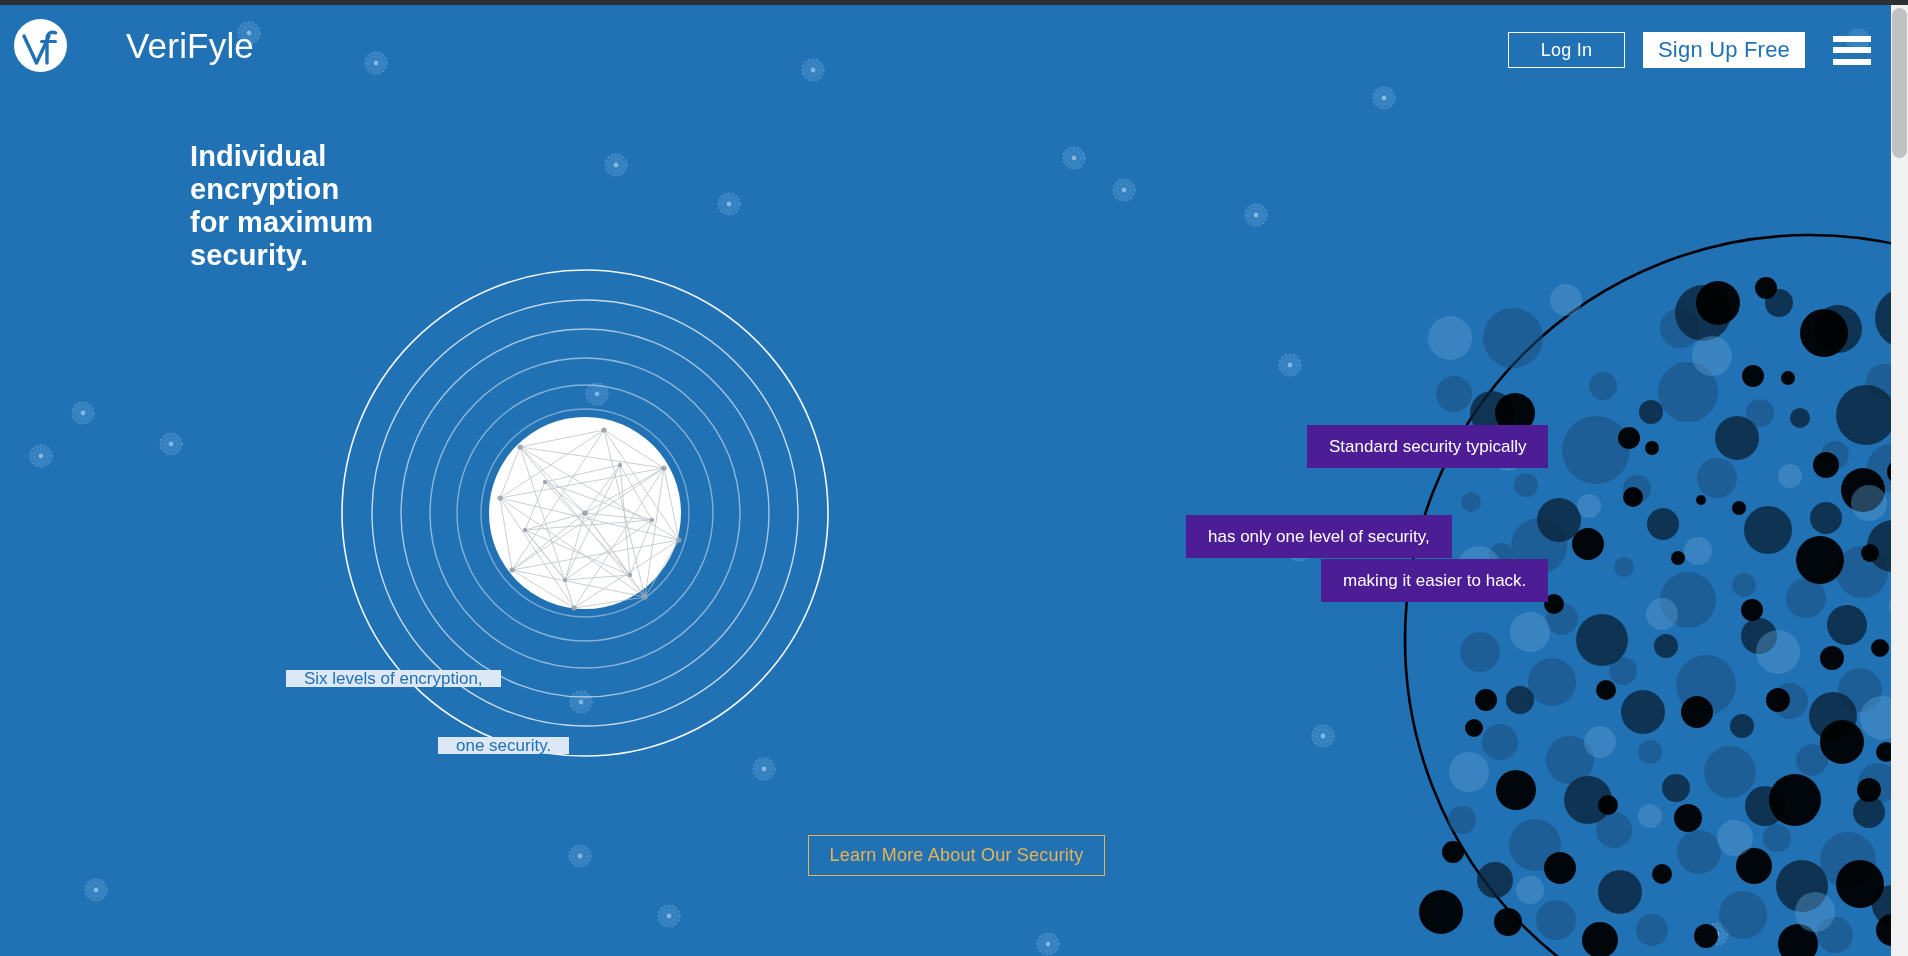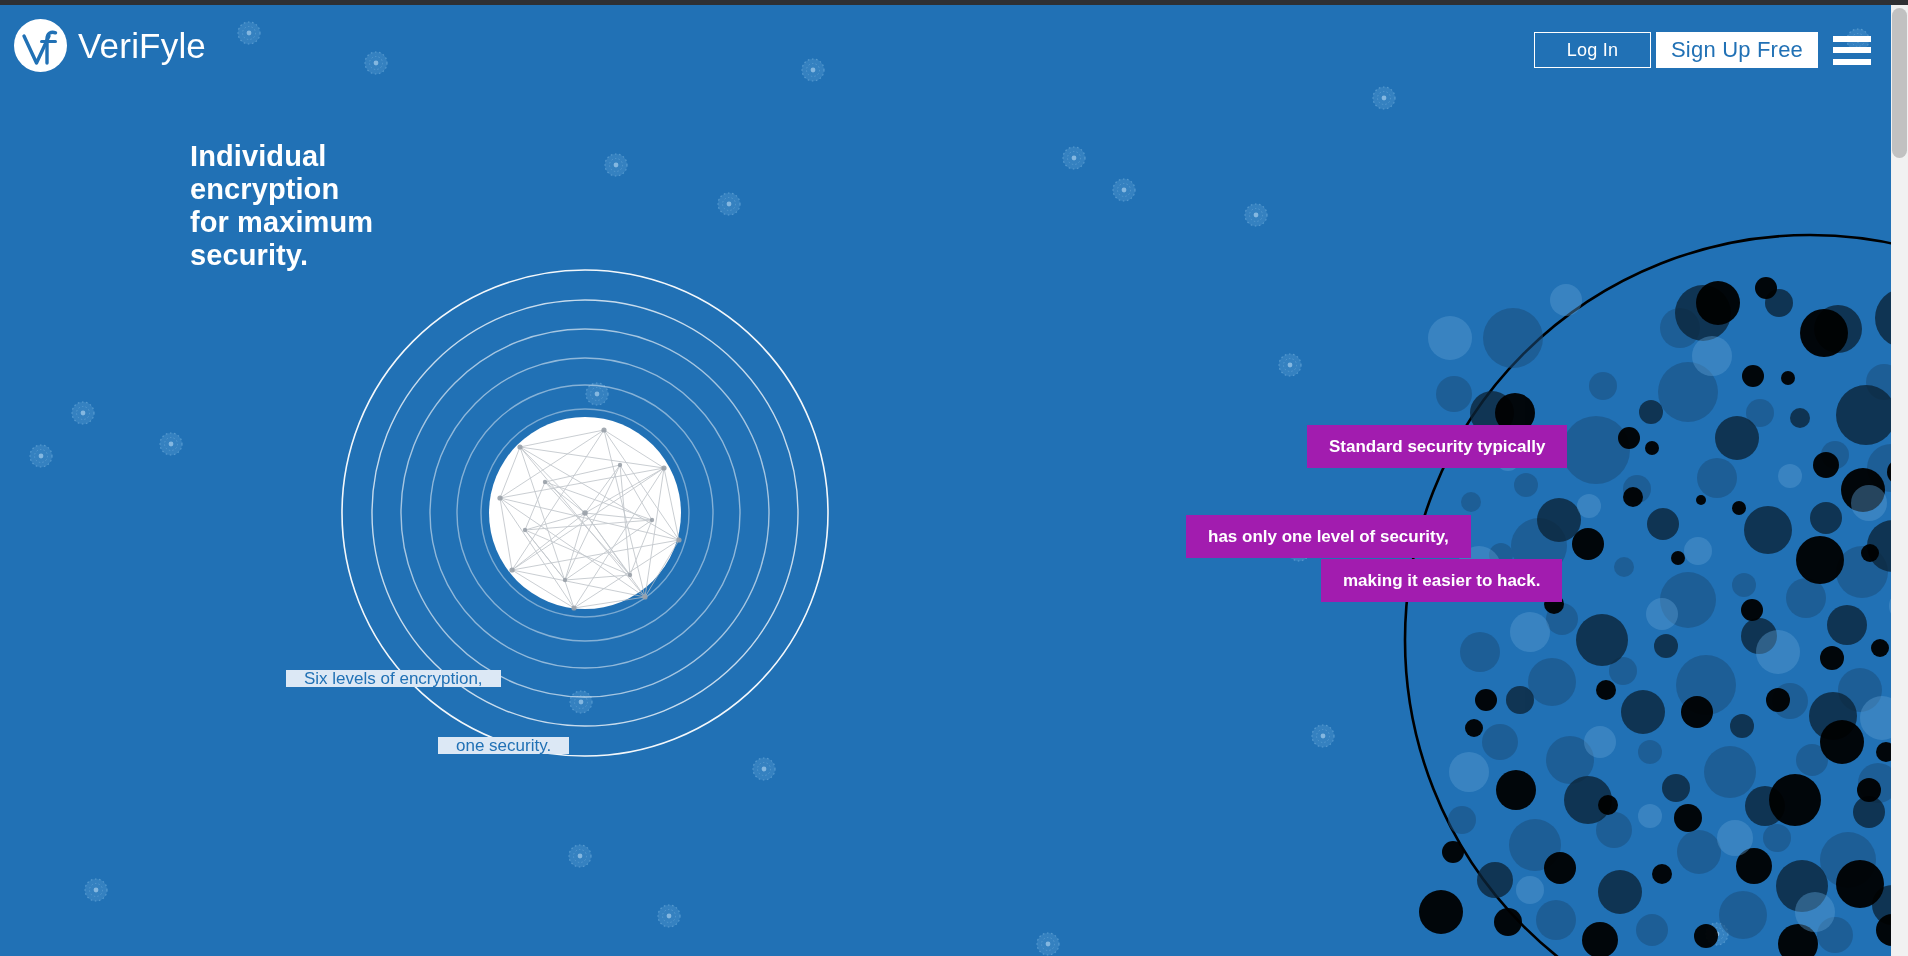--- a/index.html
+++ b/index.html
@@ -72,28 +72,29 @@
     width:53px; height:53px;
     display:block;
   }
   .brand-name {
     color:#ffffff;
     font-size:35px;
     font-weight:300;
     letter-spacing:0.2px;
     line-height:1;
     white-space:nowrap;
+    margin-left:48px;
   }
 
   .nav-actions {
     position:absolute;
     right:20px; top:27px;
     display:flex;
     align-items:center;
-    gap:5px;
+    gap:18px;
   }
   .btn-login {
     display:inline-flex;
     align-items:center;
     justify-content:center;
     min-width:117px;
     height:36px;
     padding:0 16px;
     border:1px solid #ffffff;
     background:transparent;
@@ -154,24 +155,23 @@
     font-size:17px;
     line-height:1;
     white-space:nowrap;
   }
   .cap-light {
     background:#dce8f5;
     color:#2171b5;
     padding:0 18px;
   }
   .cap-dark {
-    background:#a21caf;
+    background:#4c1d95;
     color:#ffffff;
     padding:13px 22px;
-    font-weight:bold;
   }
 
   .cap-left-1 { left:286px; top:670px; }
   .cap-left-2 { left:438px; top:737px; }
 
   .cap-right-1 { left:1307px; top:425px; }
   .cap-right-2 { left:1186px; top:515px; }
   .cap-right-3 { left:1321px; top:559px; }
 
   
@@ -474,17 +474,18 @@
 for maximum
 security.</h1>
 
   <div class="cap cap-light cap-left-1">Six levels of encryption,</div>
   <div class="cap cap-light cap-left-2">one security.</div>
 
   <div class="cap cap-dark cap-right-1">Standard security typically</div>
   <div class="cap cap-dark cap-right-2">has only one level of security,</div>
   <div class="cap cap-dark cap-right-3">making it easier to hack.</div>
 
+  <button class="cta">Learn More About Our Security</button>
 
   <div class="scrollbar-track"></div>
   <div class="scrollbar-thumb"></div>
 
 </div>
 
 </body></html>

